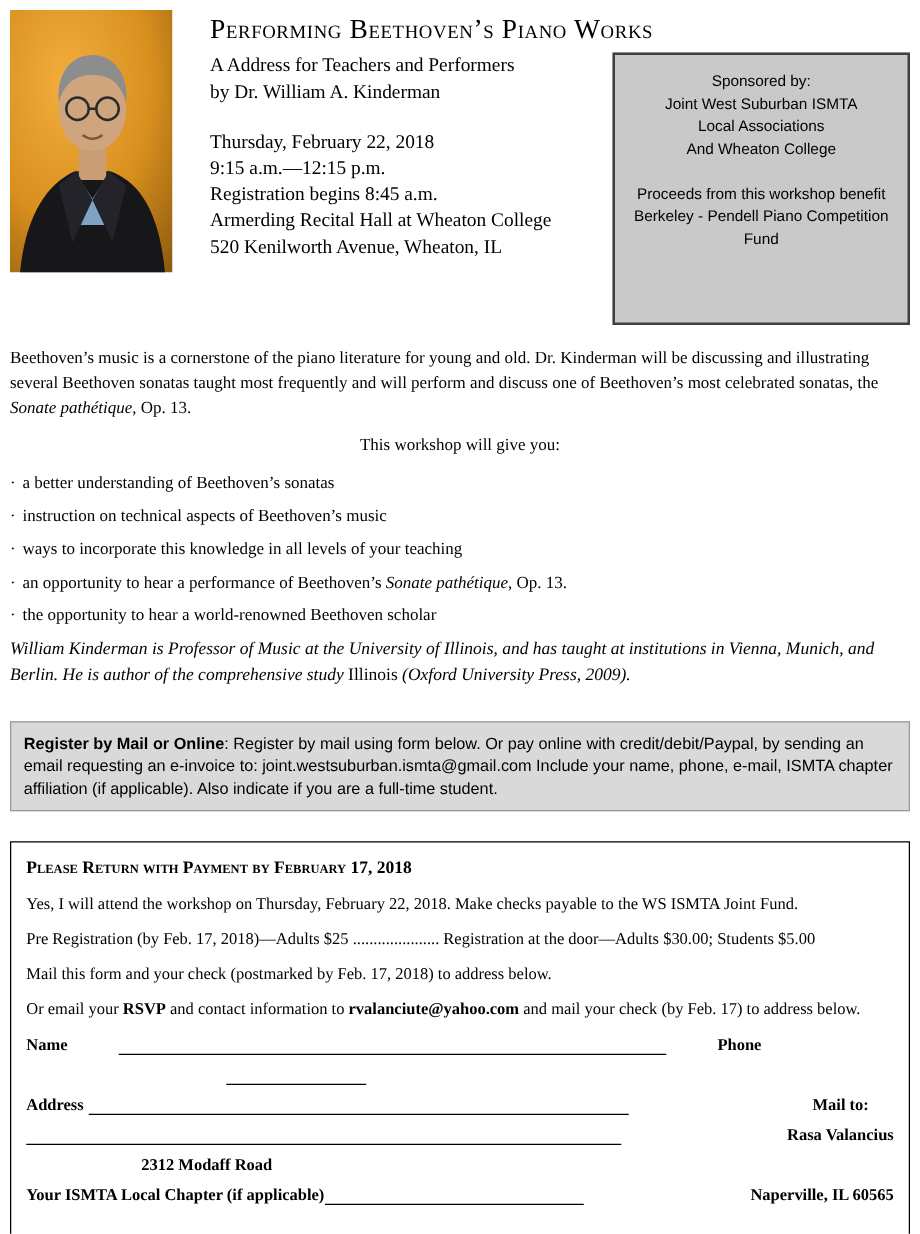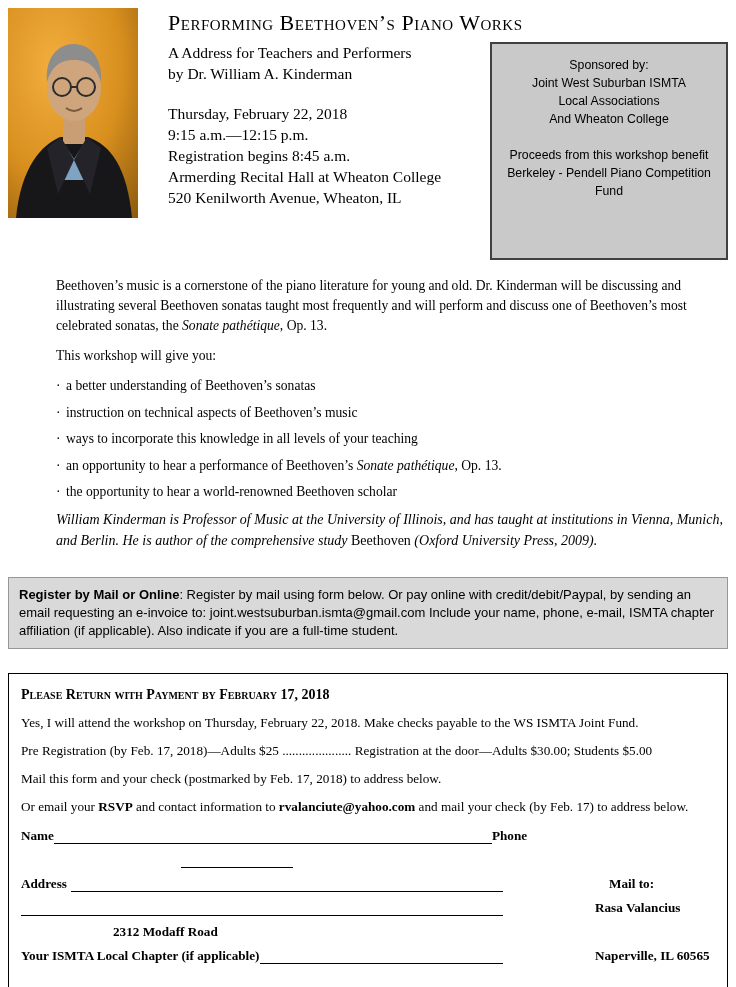--- a/index.html
+++ b/index.html
@@ -24,44 +24,44 @@
   .details { margin-top: 19px; }
   .sponsor-box {
     width: 238px; height: 218px; margin-left: 4px; box-sizing: border-box;
     background: #c9c9c9; border: 2px solid #404040;
     font-family: "Liberation Sans", sans-serif; font-size: 12.3px; line-height: 18px;
     text-align: center; padding: 12px 6px;
   }
   .sponsor-block2 { margin-top: 18px; }
 
   
-  .body-text { margin-top: 16px; font-size: 13.6px; line-height: 20px; margin-left: 48px; }
+  .body-text { margin-top: 16px; font-size: 13.6px; line-height: 20px; }
   .para { margin: 0 0 9px; }
-  .gives { margin: 10px 0 10px; }
+  .gives { margin: 10px 0 10px; text-align: center; }
   .bullet { margin: 0 0 6.5px; }
   .marker { display: inline-block; width: 10px; }
   .bio { margin-top: 5px; font-style: italic; font-size: 14px; line-height: 21px; }
   .bio .roman { font-style: normal; }
 
   
   .register-box {
     margin-top: 26px; background: #d9d9d9; border: 1px solid #969696;
     font-family: "Liberation Sans", sans-serif; font-size: 13px; line-height: 18px;
     padding: 8px 10px;
   }
   .register-box p { margin: 0; }
 
   
   .form-box {
     margin-top: 24px; border: 1px solid #000; padding: 13px 12px 24px;
     font-size: 13.2px; line-height: 16px;
   }
   .form-title { margin: 0 0 12px; font-weight: bold; font-variant: small-caps; font-size: 14px; }
   .fline { margin: 0 0 12px; }
-  .frow { display: flex; align-items: flex-start; margin-top: 8px; }
+  .frow { display: flex; align-items: flex-start; margin-top: 8px; gap: 41px; }
   .frow.first { margin-top: 13px; }
   .flabel { font-weight: bold; white-space: nowrap; }
   .uline { display: inline-block; border-bottom: 1px solid #000; height: 15px; }
   .fleft { display: flex; align-items: flex-end; width: 482px; }
   .grow { flex: 1; }
   .fright { margin-left: 92px; font-weight: bold; white-space: nowrap; }
   .fright.head { padding-left: 14px; }
   b { font-weight: bold; }
 </style>
 </head>
@@ -138,21 +138,21 @@
     <p class="para gives">This workshop will give you:</p>
 
     <div>
       <div class="bullet"><span class="marker">·</span><span>a better understanding of Beethoven’s sonatas</span></div>
       <div class="bullet"><span class="marker">·</span><span>instruction on technical aspects of Beethoven’s music</span></div>
       <div class="bullet"><span class="marker">·</span><span>ways to incorporate this knowledge in all levels of your teaching</span></div>
       <div class="bullet"><span class="marker">·</span><span>an opportunity to hear a performance of Beethoven’s </span><i>Sonate pathétique</i><span>, Op. 13.</span></div>
       <div class="bullet"><span class="marker">·</span><span>the opportunity to hear a world-renowned Beethoven scholar</span></div>
     </div>
 
-    <p class="bio"><span>William Kinderman is Professor of Music at the University of Illinois, and has taught at institutions in Vienna, Munich, and Berlin. He is author of the comprehensive study </span><span class="roman">Beethoven</span><span> (Oxford University Press, 2009).</span></p>
+    <p class="bio"><span>William Kinderman is Professor of Music at the University of Illinois, and has taught at institutions in Vienna, Munich, and Berlin. He is author of the comprehensive study </span><span class="roman">Illinois</span><span> (Oxford University Press, 2009).</span></p>
   </div>
 
   <div class="register-box">
     <p><b>Register by Mail or Online</b><span>: Register by mail using form below. Or pay online with credit/debit/Paypal, by sending an email requesting an e-invoice to: joint.westsuburban.ismta@gmail.com  Include your name, phone, e-mail, ISMTA chapter affiliation (if applicable). Also indicate if you are a full-time student.</span></p>
   </div>
 
   <div class="form-box">
     <p class="form-title">Please Return with Payment by February 17, 2018</p>
 
     <p class="fline">Yes, I will attend the workshop on Thursday, February 22, 2018.  Make checks payable to the WS ISMTA Joint Fund.</p>

